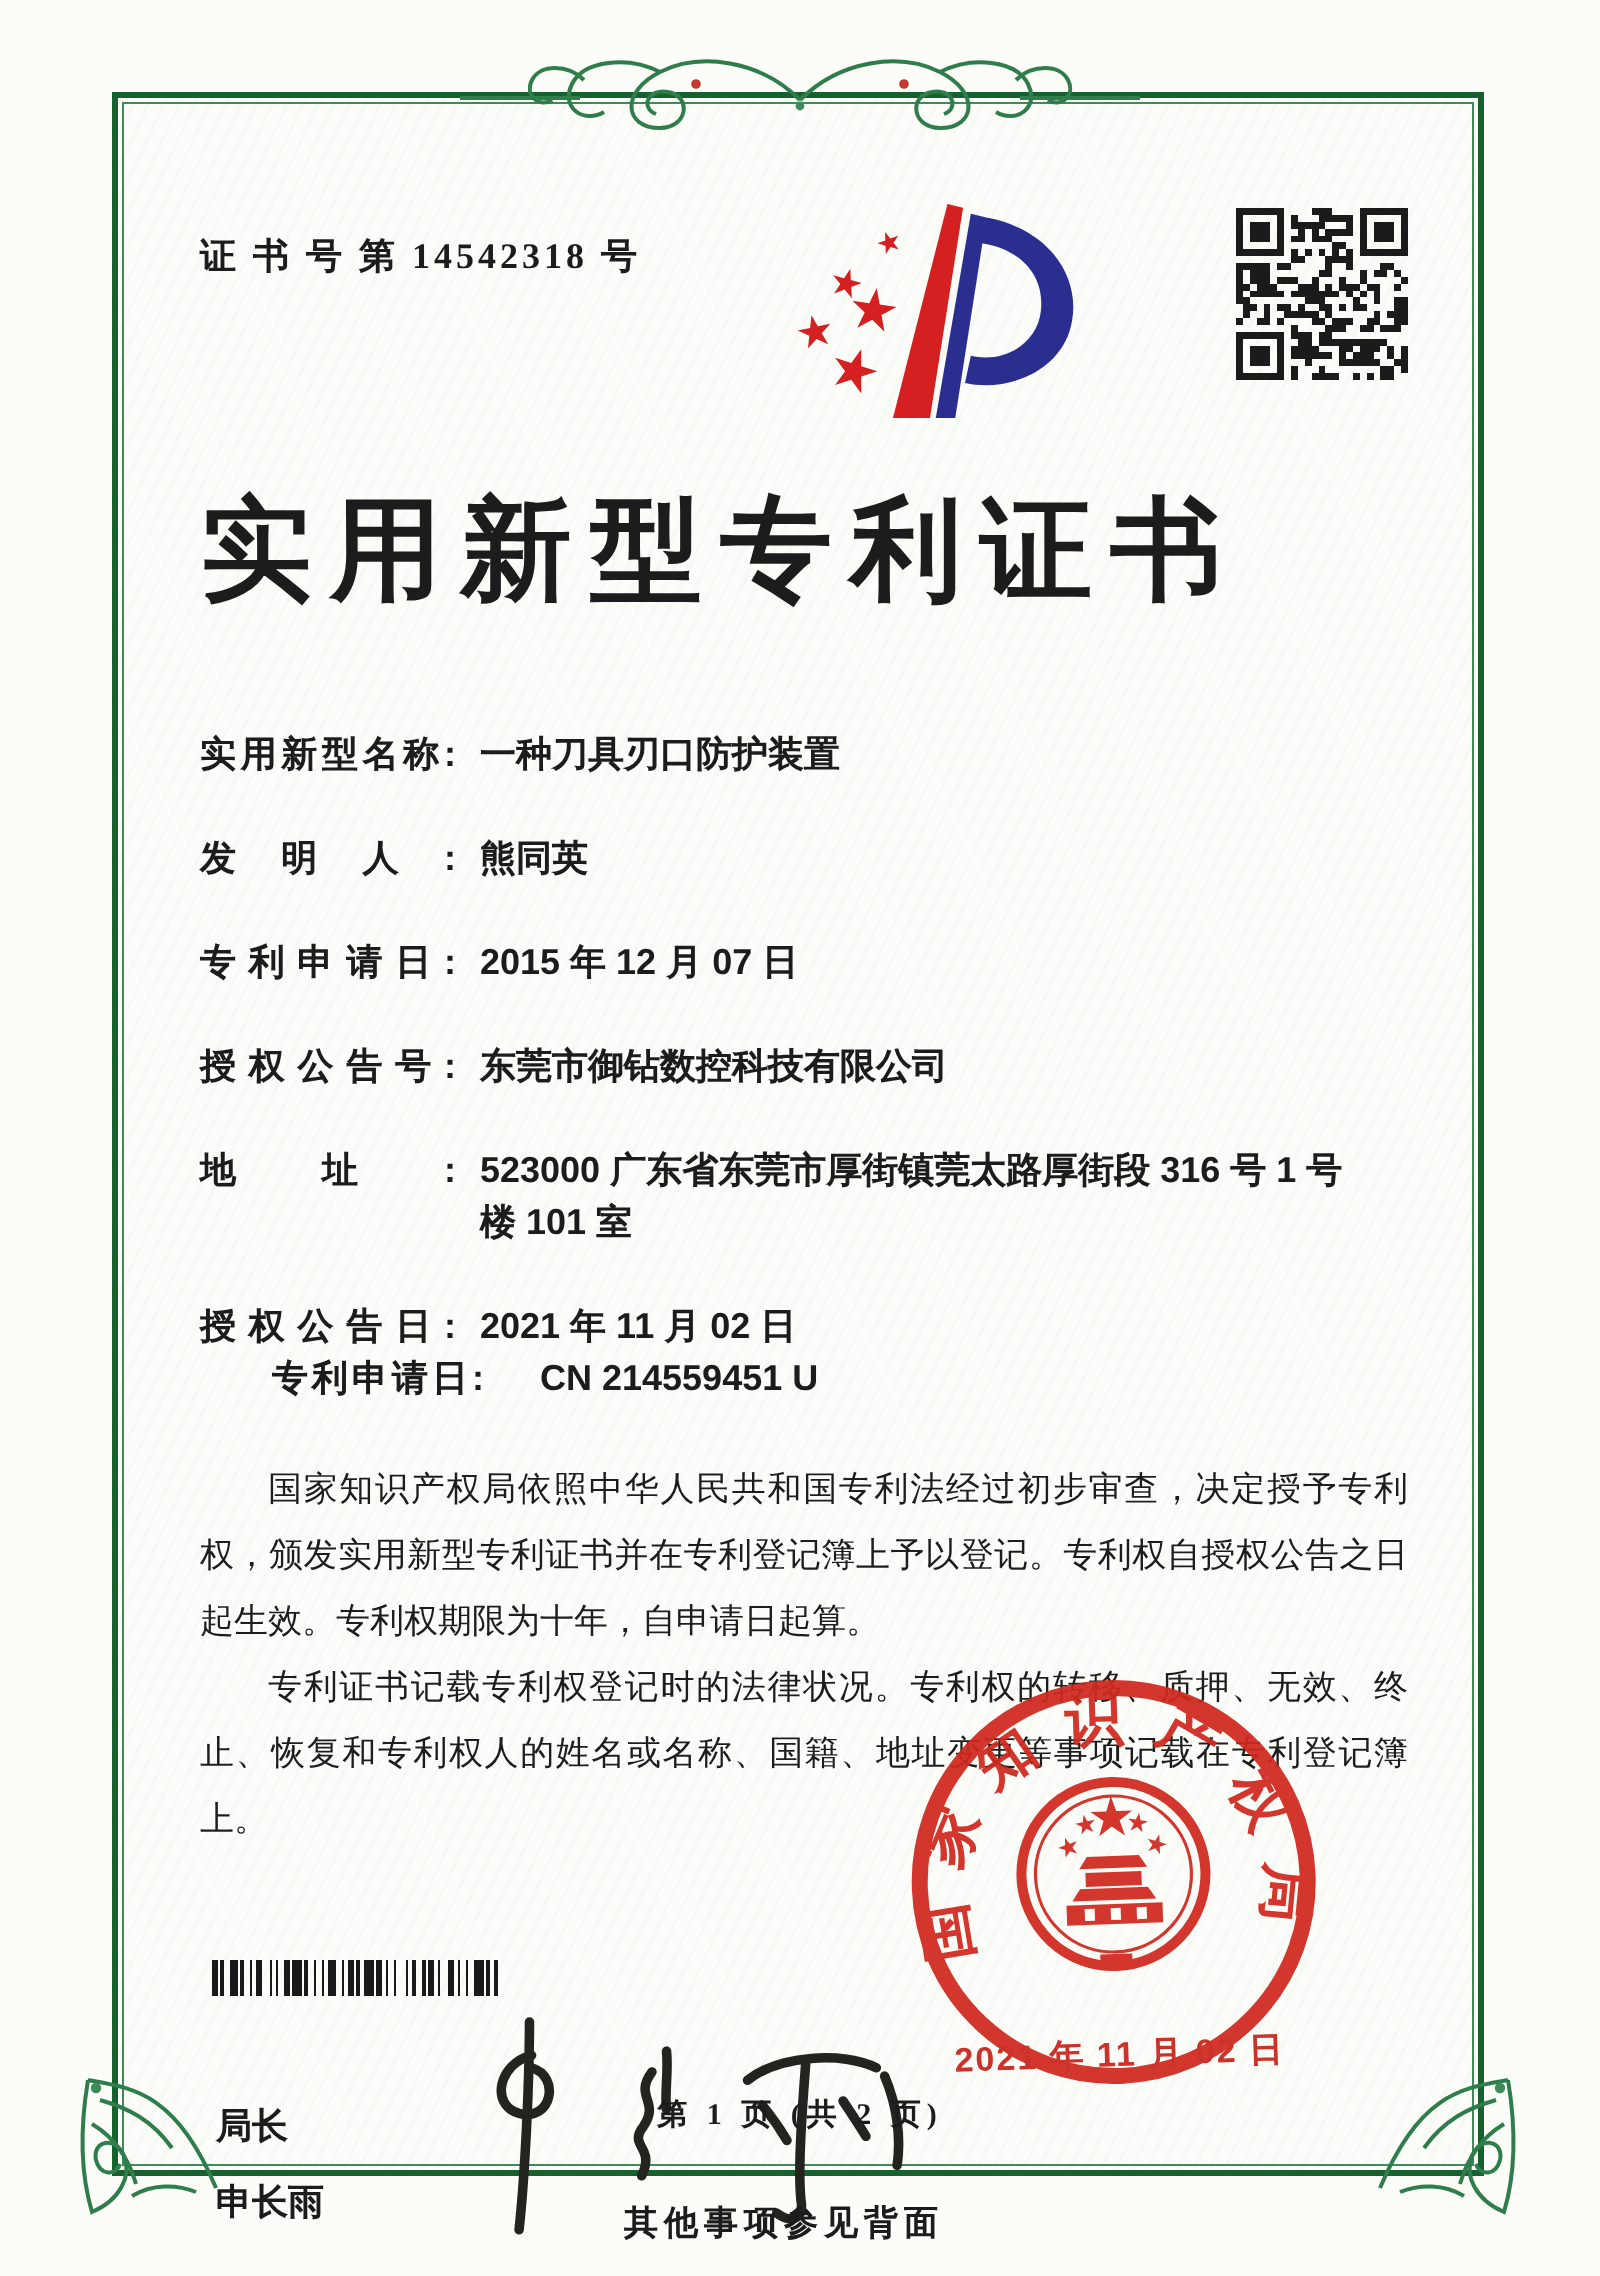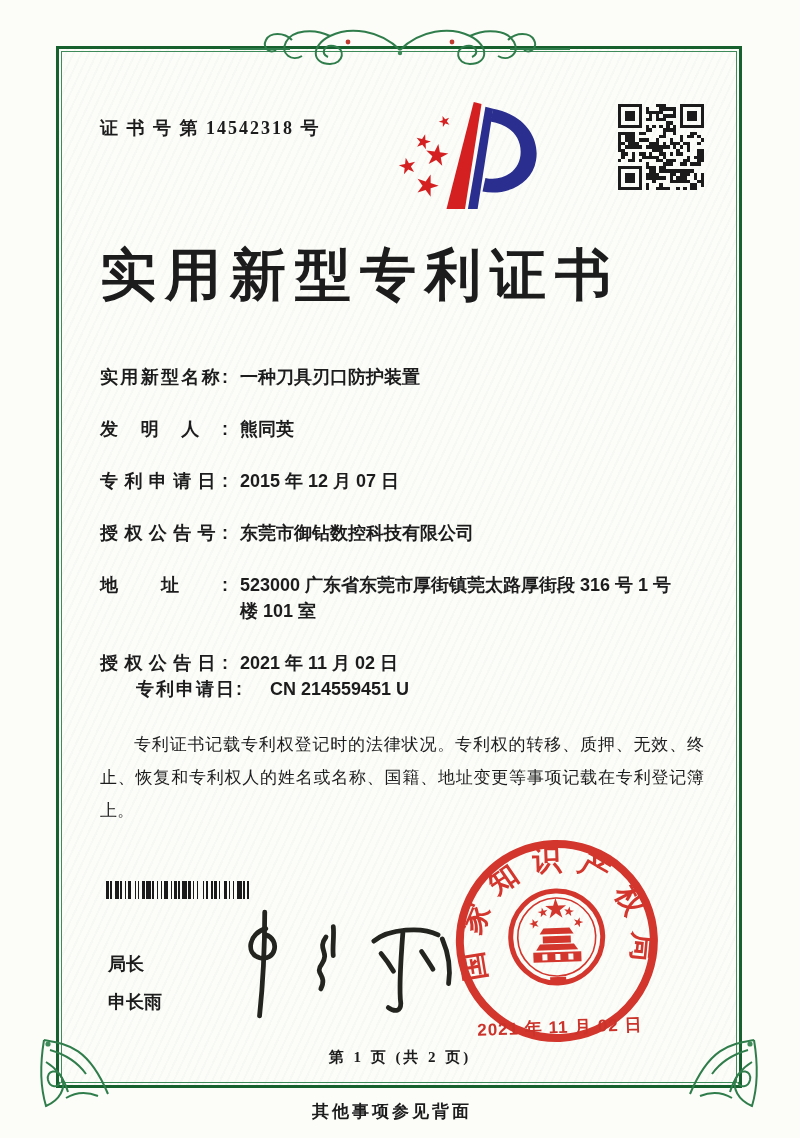--- a/index.html
+++ b/index.html
@@ -469,20 +469,21 @@
       </div>
       <div class="field-row">
         <span class="f-label">地址:</span><span class="f-value">523000 广东省东莞市厚街镇莞太路厚街段 316 号 1 号楼 101 室</span>
       </div>
       <div class="field-row">
         <span class="f-label">授权公告日:</span><span class="f-value">2021 年 11 月 02 日</span><span class="grant-pair2"><span class="g-label">专利申请日:</span><span class="f-value g-value">CN 214559451 U</span></span>
       </div>
     </div>
 
     <div class="paragraphs">
+      <p>国家知识产权局依照中华人民共和国专利法经过初步审查，决定授予专利权，颁发实用新型专利证书并在专利登记簿上予以登记。专利权自授权公告之日起生效。专利权期限为十年，自申请日起算。</p>
       <p>专利证书记载专利权登记时的法律状况。专利权的转移、质押、无效、终止、恢复和专利权人的姓名或名称、国籍、地址变更等事项记载在专利登记簿上。</p>
     </div>
 
     <div class="barcode" id="barcode">
         <span style="width: 2.9px; background: rgb(26, 26, 26);"></span>
         <span style="width: 1.45px; background: transparent;"></span>
         <span style="width: 1.45px; background: rgb(26, 26, 26);"></span>
         <span style="width: 2.9px; background: transparent;"></span>
         <span style="width: 4.35px; background: rgb(26, 26, 26);"></span>
         <span style="width: 1.45px; background: transparent;"></span>

